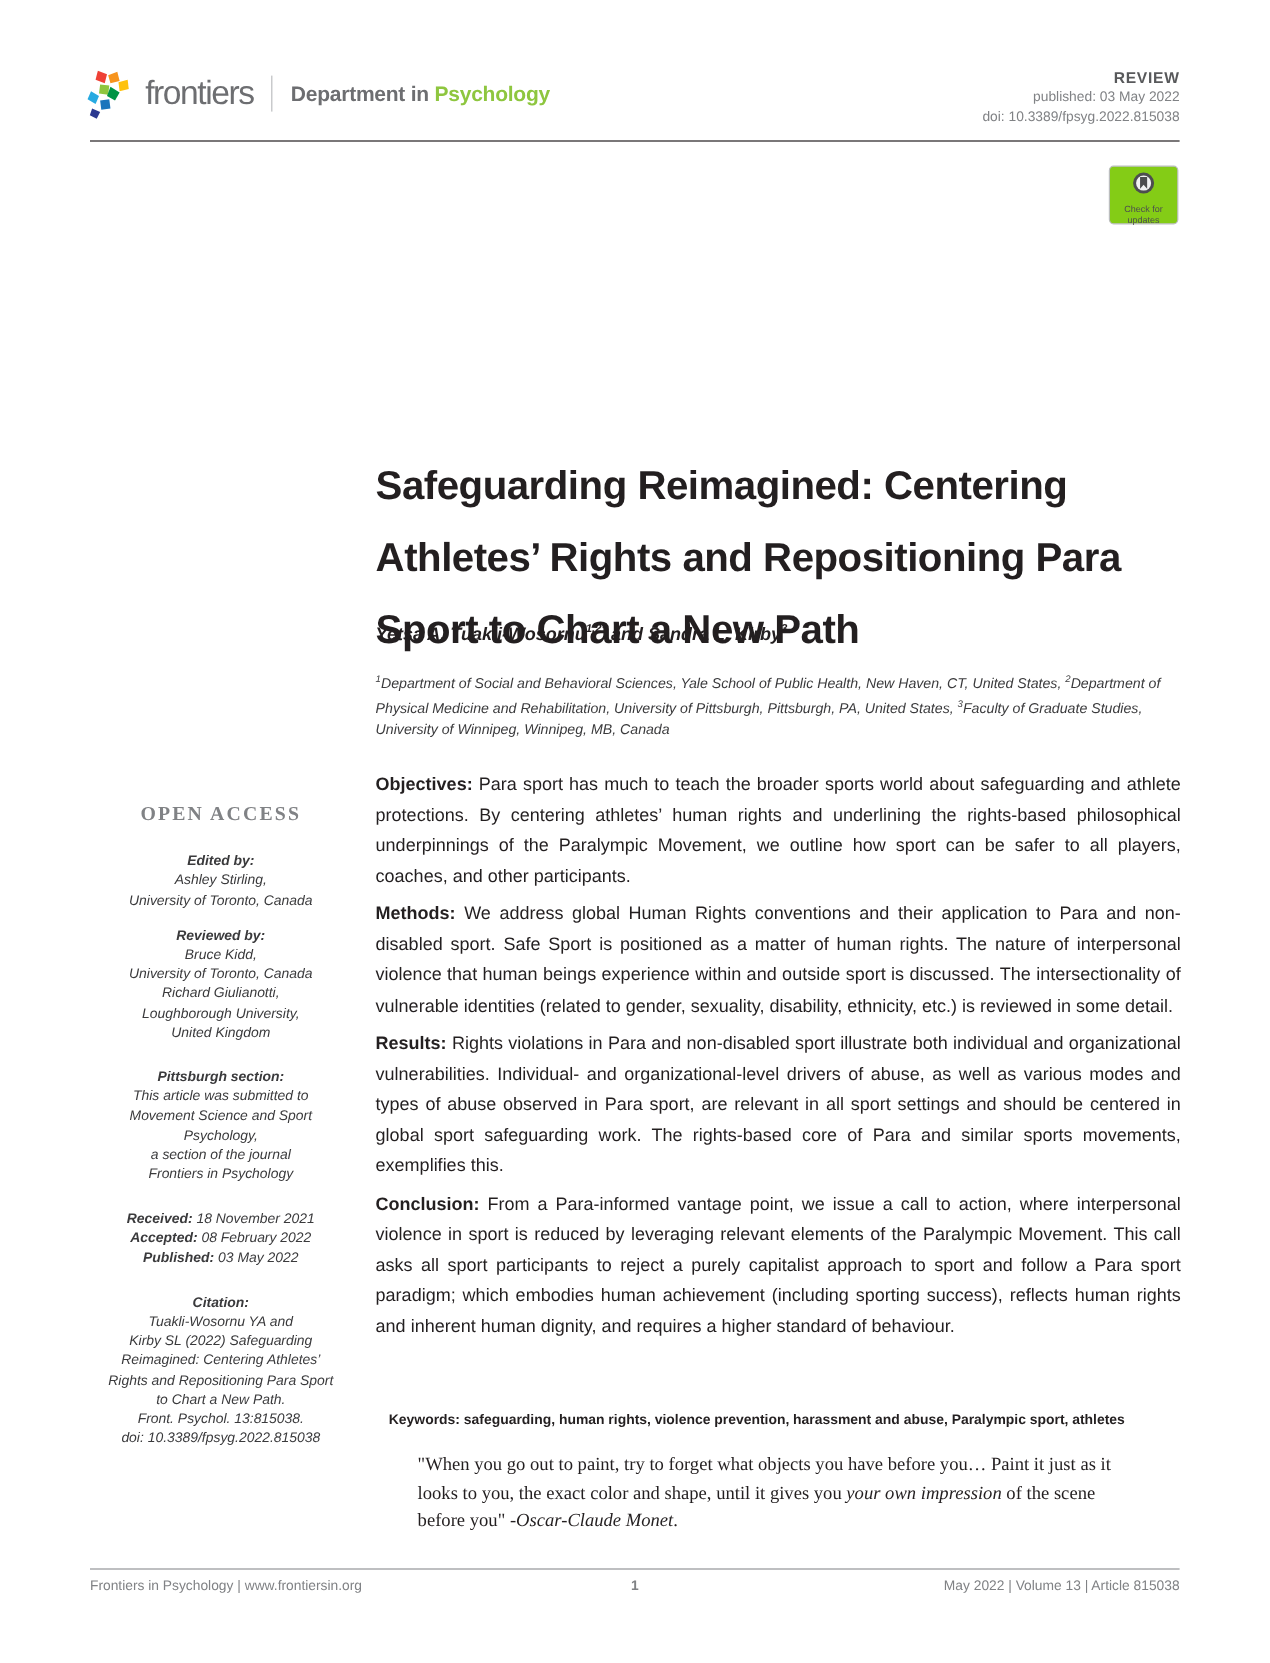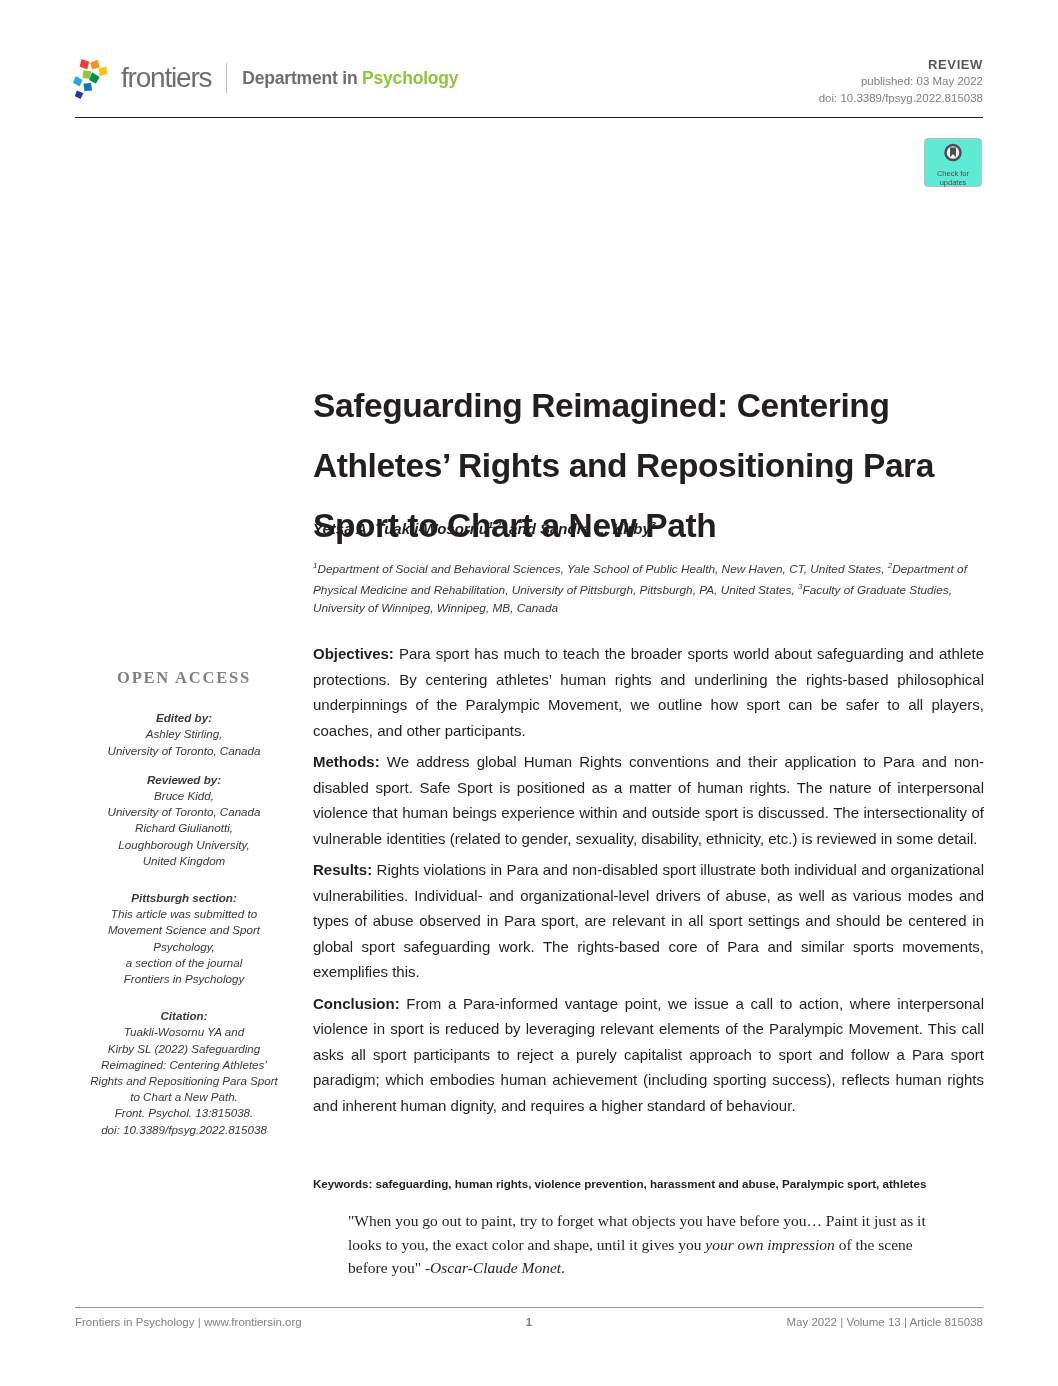--- a/index.html
+++ b/index.html
@@ -24,21 +24,21 @@
   .header-meta { position: absolute; right: 75px; top: 56px; text-align: right; }
   .article-type { font-size: 13px; font-weight: bold; color: #58595B; letter-spacing: 0.6px; line-height: 17px; }
   .meta-line { font-size: 11.5px; color: #808285; line-height: 16.5px; }
 
   .header-rule { position: absolute; left: 75px; top: 117px; width: 908px; height: 1px; background: #231F20; }
 
   
   .update-badge {
     position: absolute; left: 924px; top: 138px;
     width: 58px; height: 49px;
-    background: #5eead4; border: 1px solid #BBBDBF; border-radius: 4px;
+    background: #84cc16; border: 1px solid #BBBDBF; border-radius: 4px;
     text-align: center; cursor: pointer; padding-top: 3px;
   }
   .update-badge .txt { font-size: 7.5px; line-height: 8px; color: #4D4D4F; margin-top: 1px; }
 
   
   .title {
     position: absolute; left: 313px; top: 376px; width: 680px;
     font-size: 33.5px; line-height: 60px; font-weight: bold;
     letter-spacing: -0.4px; color: #231F20;
   }
@@ -52,21 +52,21 @@
 
   
   .abstract {
     position: absolute; left: 313px; top: 641px; width: 671px;
     font-size: 15px; line-height: 25.5px; text-align: justify; color: #231F20;
   }
   .abstract p { margin: 0 0 6px 0; }
   .abstract b { font-weight: bold; }
 
   .keywords {
-    position: absolute; left: 313px; top: 1176px; width: 675px;
+    position: absolute; left: 324px; top: 1176px; width: 675px;
     font-size: 11.6px; font-weight: bold; color: #231F20; line-height: 15px;
   }
 
   .quote {
     position: absolute; left: 348px; top: 1209px; width: 600px;
     font-family: "Liberation Serif", serif; font-size: 15.5px; line-height: 23.5px; color: #231F20;
   }
   .quote .em, .quote .attr { font-style: italic; }
 
   
@@ -171,20 +171,25 @@
 
   <div class="side-section gap-lg">
     <div class="side-label">Pittsburgh section:</div>
     <div class="pre">This article was submitted to
 Movement Science and Sport
 Psychology,
 a section of the journal
 Frontiers in Psychology</div>
   </div>
 
+  <div class="side-section gap-lg">
+    <div><span class="side-label">Received:</span> <span>18 November 2021</span></div>
+    <div><span class="side-label">Accepted:</span> <span>08 February 2022</span></div>
+    <div><span class="side-label">Published:</span> <span>03 May 2022</span></div>
+  </div>
 
   <div class="side-section gap-lg">
     <div class="side-label">Citation:</div>
     <div class="pre">Tuakli-Wosornu YA and
 Kirby SL (2022) Safeguarding
 Reimagined: Centering Athletes’
 Rights and Repositioning Para Sport
 to Chart a New Path.
 Front. Psychol. 13:815038.
 doi: 10.3389/fpsyg.2022.815038</div>

